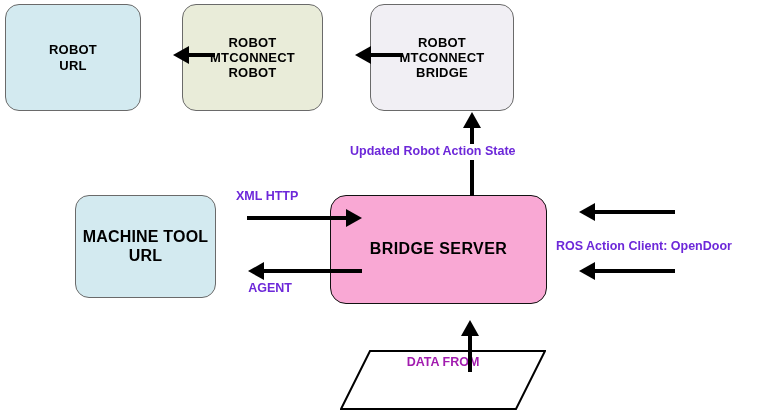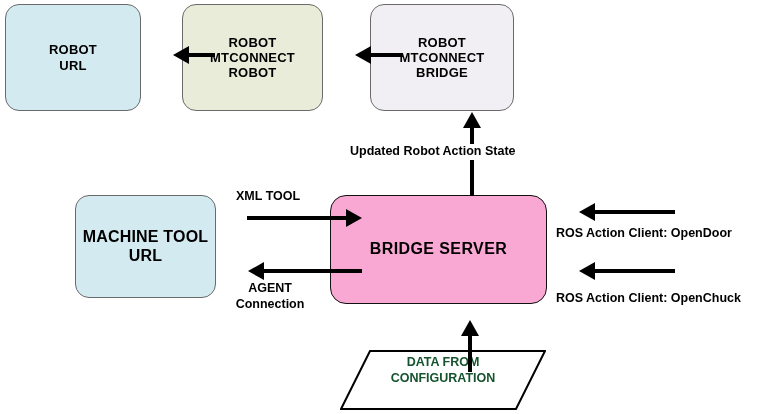--- a/index.html
+++ b/index.html
@@ -66,21 +66,21 @@
     left: 340px; top: 350px; width: 206px; height: 60px;
   }
   .parallelogram svg { display: block; }
   .para-text {
     position: absolute;
     left: 340px; top: 355px; width: 206px;
     text-align: center;
     font-size: 12.5px;
     font-weight: bold;
     line-height: 1.25;
-    color: #14532d;
+    color: #a21caf;
   }
 
   
   .arrow-h, .arrow-v {
     position: absolute;
   }
   .line-h {
     position: absolute;
     background: #000000;
     height: 4px;
@@ -107,21 +107,21 @@
   .head-up {
     border-left: 9px solid transparent;
     border-right: 9px solid transparent;
     border-bottom: 16px solid #000000;
   }
 
   .edge-label {
     position: absolute;
     font-size: 12.5px;
     font-weight: bold;
-    color: #000000;
+    color: #6d28d9;
     line-height: 1.25;
     white-space: nowrap;
   }
   .edge-label.centered { text-align: center; }
   .label-bg {
     background: #ffffff;
     padding: 0 2px;
   }
 </style>
 </head>
@@ -163,64 +163,61 @@
     <span class="node-label">BRIDGE SERVER</span>
   </div>
 
   <div class="parallelogram">
     <svg width="206" height="60" viewBox="0 0 206 60">
       <polygon points="30,1 205,1 176,59 1,59" fill="#ffffff" stroke="#000000" stroke-width="2"></polygon>
     </svg>
   </div>
   <div class="para-text">
     <span class="node-label">DATA FROM</span>
-    <span class="node-label">CONFIGURATION</span>
   </div>
 
   <div class="arrow-h">
     <div class="line-h" style="left:157px; top:53px; width:26px;"></div>
     <div class="head-left" style="left:141px; top:46px;"></div>
   </div>
 
   <div class="arrow-h">
     <div class="line-h" style="left:339px; top:53px; width:32px;"></div>
     <div class="head-left" style="left:323px; top:46px;"></div>
   </div>
 
   <div class="arrow-v">
     <div class="line-v" style="left:438px; top:128px; height:68px;"></div>
     <div class="head-up" style="left:431px; top:112px;"></div>
   </div>
   <div class="edge-label label-bg" style="left:348px; top:144px;">Updated Robot Action State</div>
 
-  <div class="edge-label" style="left:236px; top:189px;">XML TOOL</div>
+  <div class="edge-label" style="left:236px; top:189px;">XML HTTP</div>
   <div class="arrow-h">
     <div class="line-h" style="left:215px; top:216px; width:100px;"></div>
     <div class="head-right" style="left:314px; top:209px;"></div>
   </div>
 
   <div class="arrow-h">
     <div class="line-h" style="left:232px; top:269px; width:98px;"></div>
     <div class="head-left" style="left:216px; top:262px;"></div>
   </div>
   <div class="edge-label centered" style="left:220px; top:281px; width:100px;">
     <span class="node-label">AGENT</span>
-    <span class="node-label">Connection</span>
   </div>
 
   <div class="arrow-h">
     <div class="line-h" style="left:563px; top:210px; width:80px;"></div>
     <div class="head-left" style="left:547px; top:203px;"></div>
   </div>
-  <div class="edge-label" style="left:556px; top:226px;">ROS Action Client: OpenDoor</div>
+  <div class="edge-label" style="left:556px; top:239px;">ROS Action Client: OpenDoor</div>
 
   <div class="arrow-h">
     <div class="line-h" style="left:563px; top:269px; width:80px;"></div>
     <div class="head-left" style="left:547px; top:262px;"></div>
   </div>
-  <div class="edge-label" style="left:556px; top:291px;">ROS Action Client: OpenChuck</div>
 
   <div class="arrow-v">
     <div class="line-v" style="left:436px; top:336px; height:36px;"></div>
     <div class="head-up" style="left:429px; top:320px;"></div>
   </div>
 
 </div>
 
 </body></html>

